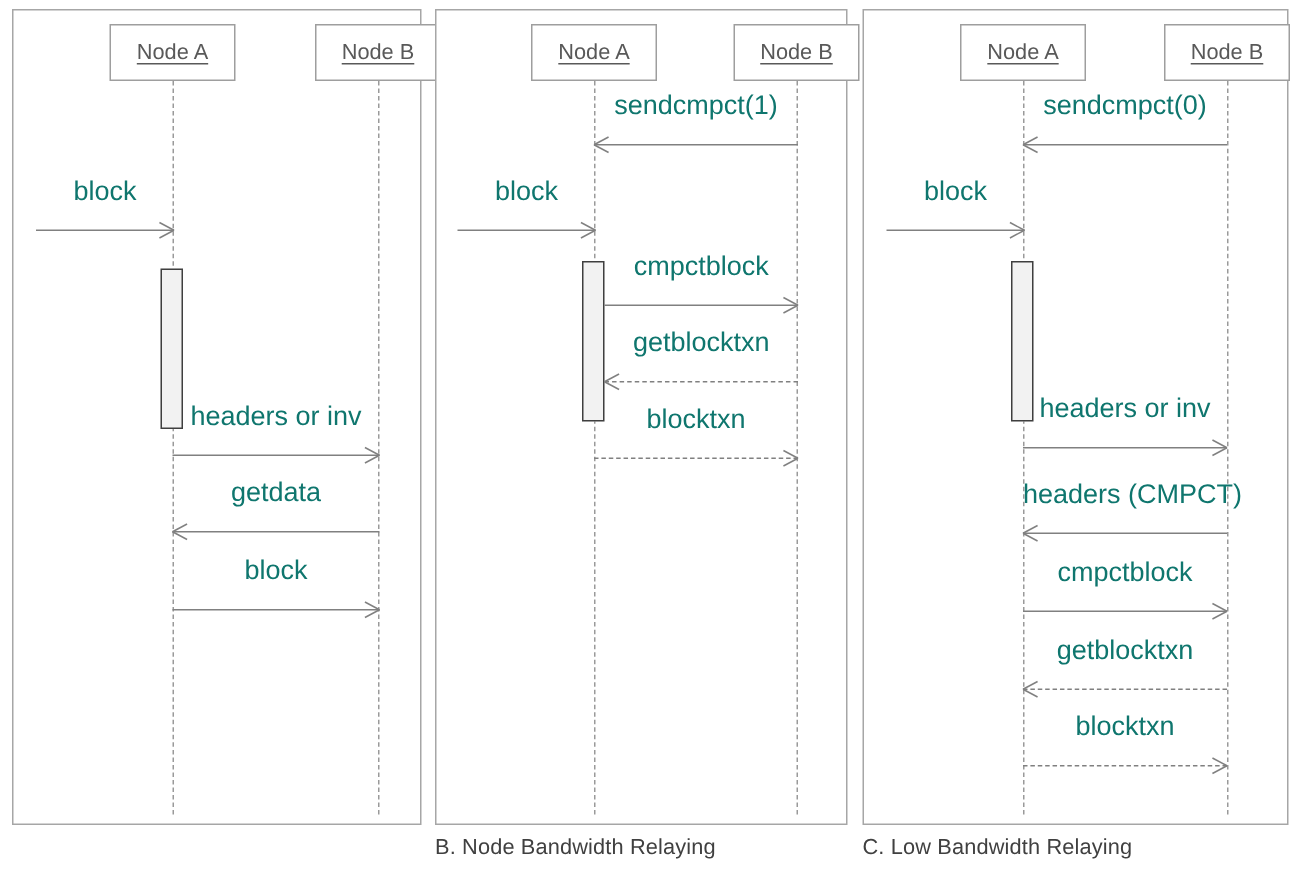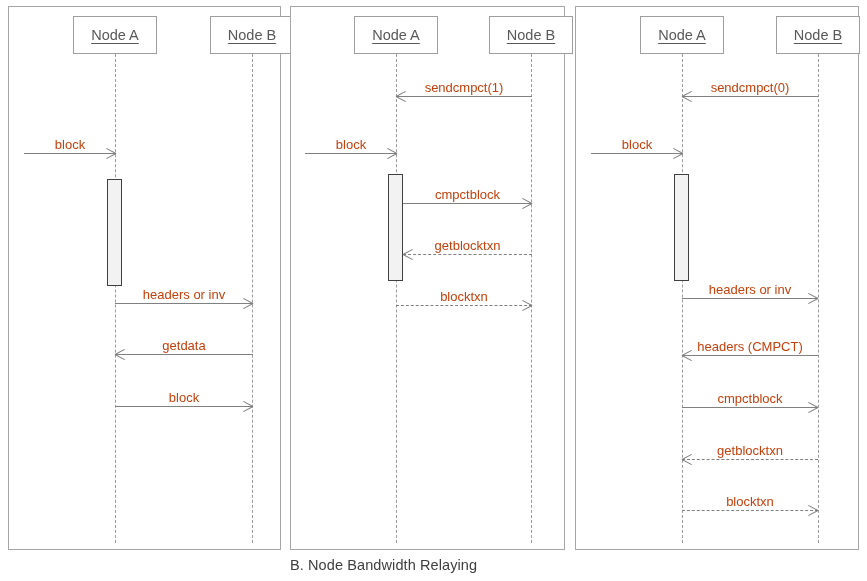--- a/index.html
+++ b/index.html
@@ -92,26 +92,26 @@
     left: 0;
     right: 0;
     top: 0;
     border-top: 1px solid #808080;
   }
   .msg.dashed .line {
     border-top: 1px dashed #808080;
   }
   .msg .label {
     position: absolute;
-    bottom: 3px;
+    bottom: 18px;
     left: 0;
     right: 0;
     text-align: center;
-    font-size: 13px;
-    color: #c2410c;
+    font-size: 18px;
+    color: #0f766e;
     white-space: nowrap;
     line-height: 1;
   }
 
   
   .head {
     position: absolute;
     top: 0;
     width: 0;
     height: 0;
@@ -309,14 +309,15 @@
 
     <div class="msg dashed" style="left:106px; width:136px; top:503px;">
       <div class="line"></div>
       <div class="label">blocktxn</div>
       <div class="head right" style="right:0;">
           <i class="up"></i>
           <i class="down"></i>
         </div>
     </div>
   </div>
+  <div class="caption" id="cap-c">C. Low Bandwidth Relaying</div>
 
 </div>
 
 </body></html>

